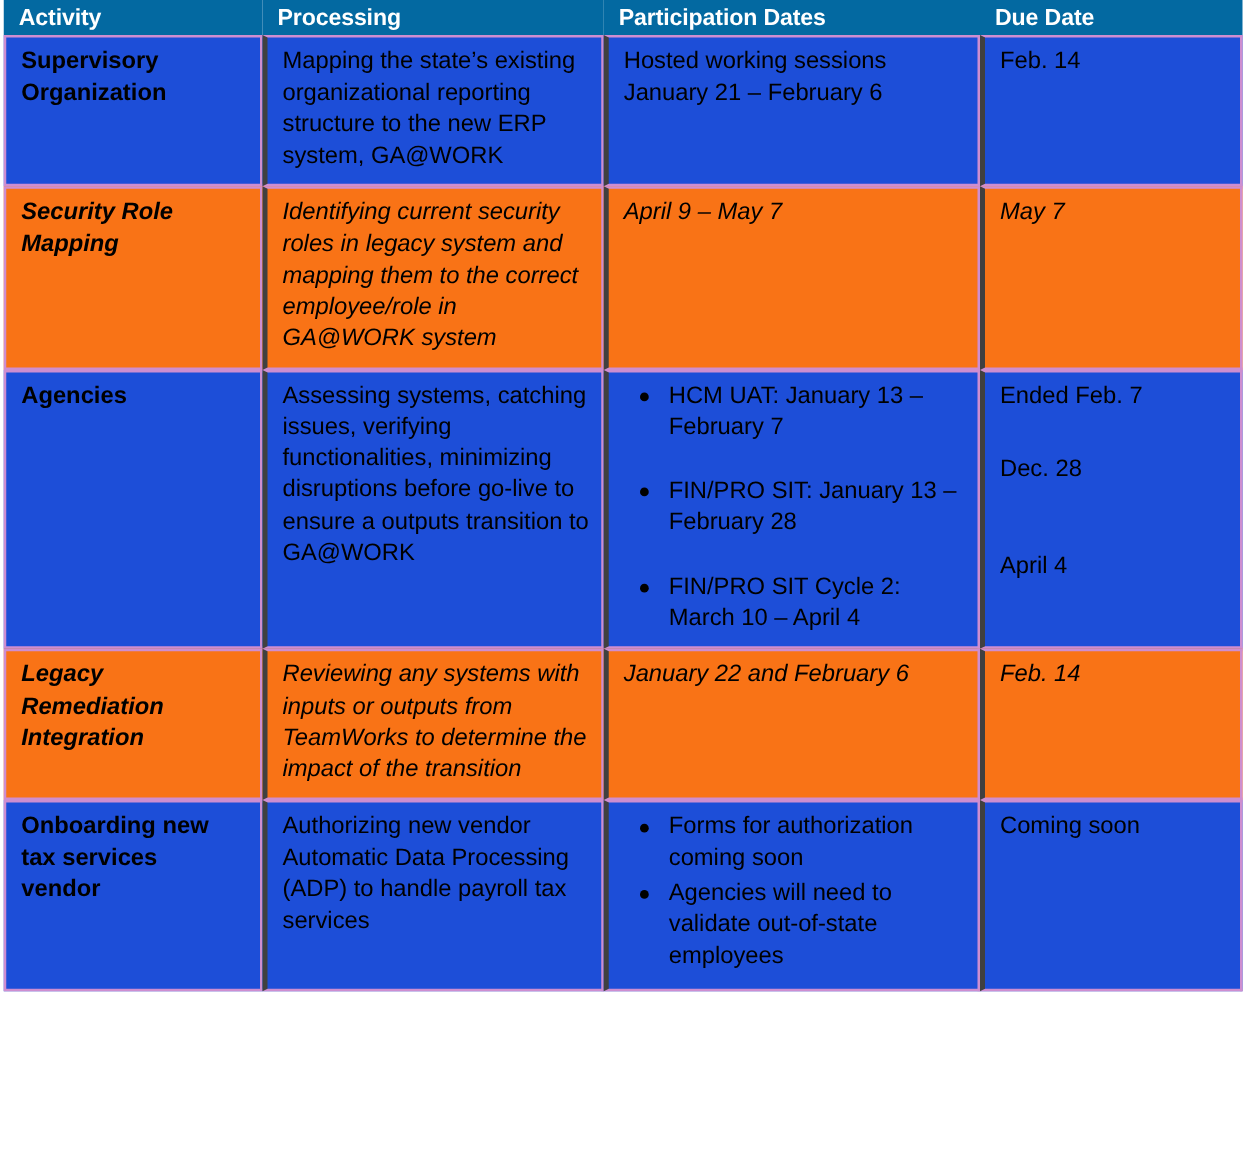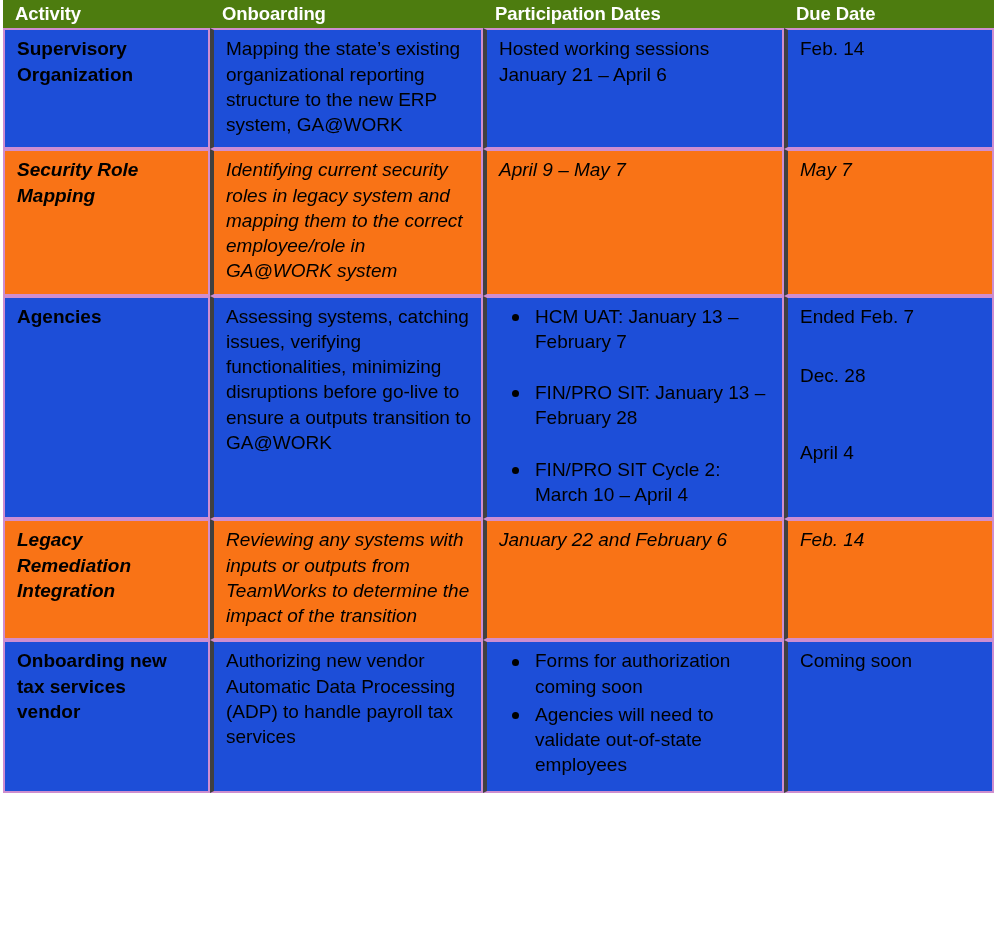--- a/index.html
+++ b/index.html
@@ -28,21 +28,21 @@
     table-layout: fixed;
   }
 
   
   col.c-activity     { width: 207px; }
   col.c-description  { width: 273px; }
   col.c-participation{ width: 301px; }
   col.c-due          { width: 210px; }
 
   thead th {
-    background: #4d7c0f;
+    background: #0369a1;
     color: #ffffff;
     font-size: 18.5px;
     font-weight: bold;
     text-align: left;
     padding: 3px 0 4px 12px;
     vertical-align: middle;
     line-height: 1.15;
     border: none;
     letter-spacing: -0.1px;
     height: 26px;
@@ -105,38 +105,38 @@
   <table class="activity-table">
     <colgroup>
       <col class="c-activity">
       <col class="c-description">
       <col class="c-participation">
       <col class="c-due">
     </colgroup>
     <thead>
       <tr>
         <th>Activity</th>
-        <th>Onboarding</th>
+        <th>Processing</th>
         <th>Participation Dates</th>
         <th>Due Date</th>
       </tr>
     </thead>
     <tbody>
 
       <tr class="shaded">
         <td class="activity-cell">
           <span class="cell-text">Supervisory
 Organization</span>
         </td>
         <td>
           <span class="cell-text">Mapping the state’s existing organizational reporting structure to the new ERP system, GA@WORK</span>
         </td>
         <td>
           <span class="cell-text">Hosted working sessions
-January 21 – April 6</span>
+January 21 – February 6</span>
         </td>
         <td>
           <div class="due-lines">
             <span class="due-line">Feb. 14</span>
           </div>
         </td>
       </tr>
 
       <tr class="plain">
         <td class="activity-cell">

